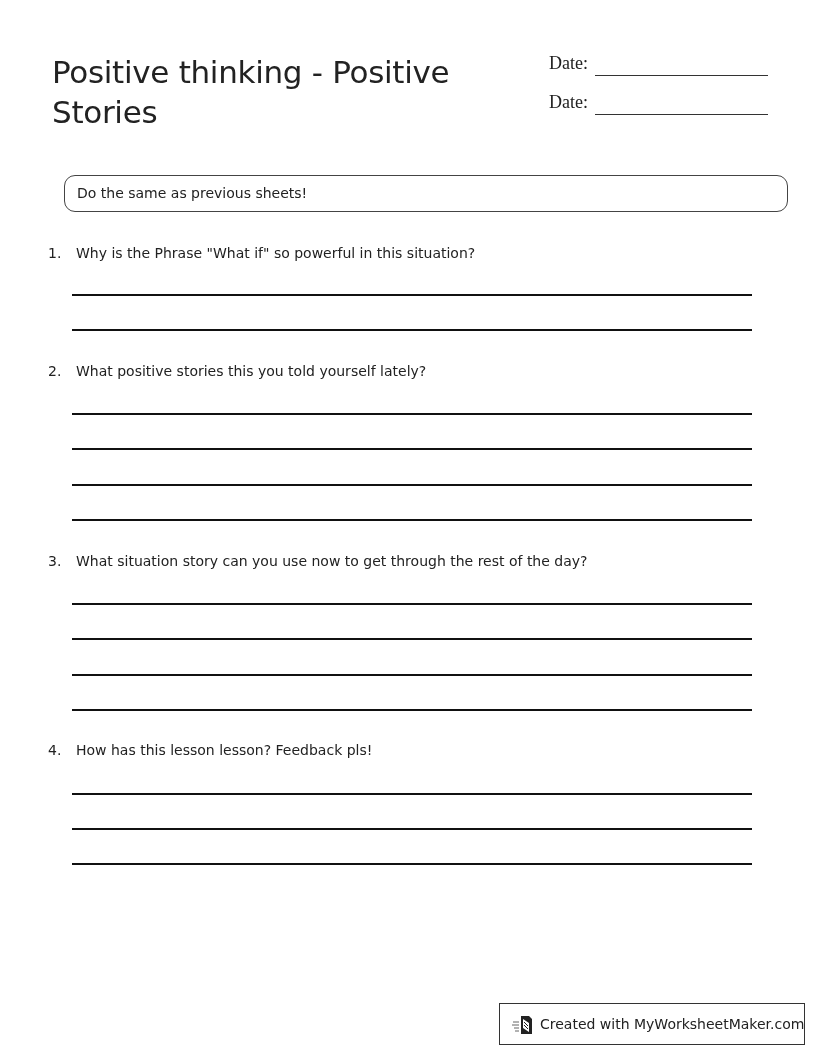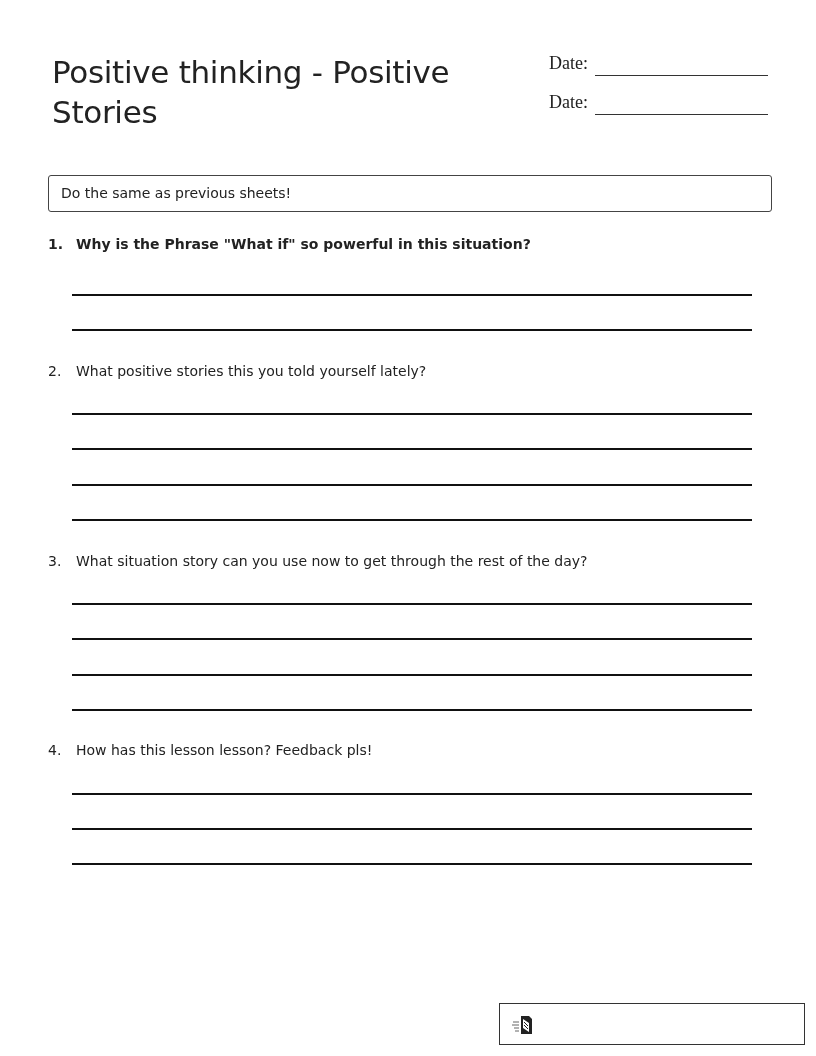--- a/index.html
+++ b/index.html
@@ -1,21 +1,21 @@
 <!DOCTYPE html>
 <html><head>
 <meta charset="utf-8">
 <style>
   html, body { margin: 0; padding: 0; background: #ffffff; }
   body { width: 816px; height: 1056px; position: relative; overflow: hidden; font-family: "DejaVu Sans", "Liberation Sans", sans-serif; color: #222; }
   .title { position: absolute; left: 48px; top: 48px; width: 440px; font-size: 31px; line-height: 40px; color: #222; font-weight: normal; margin: 4px; letter-spacing: -0.3px; }
   .field-row { position: absolute; left: 520px; width: 248px; height: 24px; }
   .field-label { position: absolute; right: 180px; bottom: 2px; font-family: "Liberation Serif", "DejaVu Serif", serif; font-size: 18px; color: #222; white-space: nowrap; }
   .field-line { position: absolute; left: 75px; right: 0; bottom: 0; border-bottom: 1.5px solid #333; height: 0; }
-  .instructions { position: absolute; left: 48px; top: 175px; width: 724px; height: 37px; border: 1.5px solid #444; border-radius: 3px; box-sizing: border-box; }
+  .instructions { position: absolute; left: 64px; top: 175px; width: 724px; height: 37px; border: 1.5px solid #444; border-radius: 11px; box-sizing: border-box; }
   .instructions span { position: absolute; left: 12px; top: 9px; font-size: 14px; color: #222; }
   .question { position: absolute; left: 48px; font-size: 14px; color: #222; white-space: nowrap; }
   .q-num { display: inline-block; width: 28px; }
   .answer-line { position: absolute; left: 72px; width: 680px; height: 0; border-bottom: 2.5px solid #111; }
   .footer { position: absolute; left: 499px; top: 1003px; width: 306px; height: 42px; border: 1.5px solid #333; box-sizing: border-box; }
   .footer-icon { position: absolute; left: 12px; top: 10px; width: 22px; height: 22px; }
   .footer-text { position: absolute; left: 40px; top: 12px; font-size: 14px; color: #222; white-space: nowrap; }
 </style>
 </head>
 <body>
@@ -28,21 +28,21 @@
 </div>
 <div class="field-row" style="top:91px;text-align:right;">
   <span class="field-label">Date:</span>
   <div class="field-line"></div>
 </div>
 
 <div class="instructions">
   <span>Do the same as previous sheets!</span>
 </div>
 
-<div class="question" style="top:236px;font-weight:bold;">
+<div class="question" style="top:245px;">
   <span class="q-num">1.</span><span>Why is the Phrase "What if" so powerful in this situation?</span>
 </div>
 <div class="answer-line" style="top:294px;"></div>
 <div class="answer-line" style="top:329px;"></div>
 
 <div class="question" style="top:363px;">
   <span class="q-num">2.</span><span>What positive stories this you told yourself lately?</span>
 </div>
 <div class="answer-line" style="top:413px;"></div>
 <div class="answer-line" style="top:448px;"></div>
@@ -70,13 +70,14 @@
       <line x1="1" y1="8" x2="7" y2="8" stroke="#666" stroke-width="1"></line>
       <line x1="0" y1="11" x2="7" y2="11" stroke="#666" stroke-width="1"></line>
       <line x1="2" y1="14" x2="7" y2="14" stroke="#666" stroke-width="1"></line>
       <line x1="3" y1="17" x2="7" y2="17" stroke="#666" stroke-width="1"></line>
       <path d="M9 2 L17 2 L20 5 L20 20 L9 20 Z" fill="#222"></path>
       <path d="M11 5 L17 9 L17 18 L11 14 Z" fill="#fff"></path>
       <line x1="12" y1="8" x2="16" y2="12" stroke="#222" stroke-width="1"></line>
       <line x1="12" y1="11" x2="16" y2="15" stroke="#222" stroke-width="1"></line>
     </svg>
   </span>
+  <span class="footer-text">Created with MyWorksheetMaker.com</span>
 </div>
 
 </body></html>

